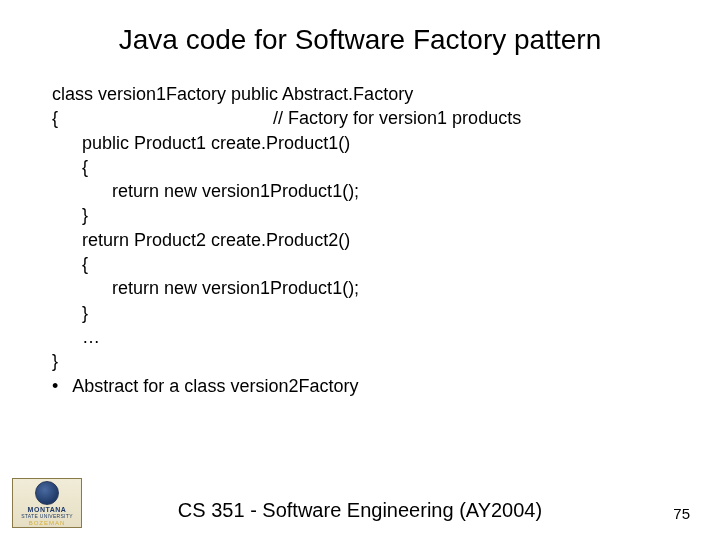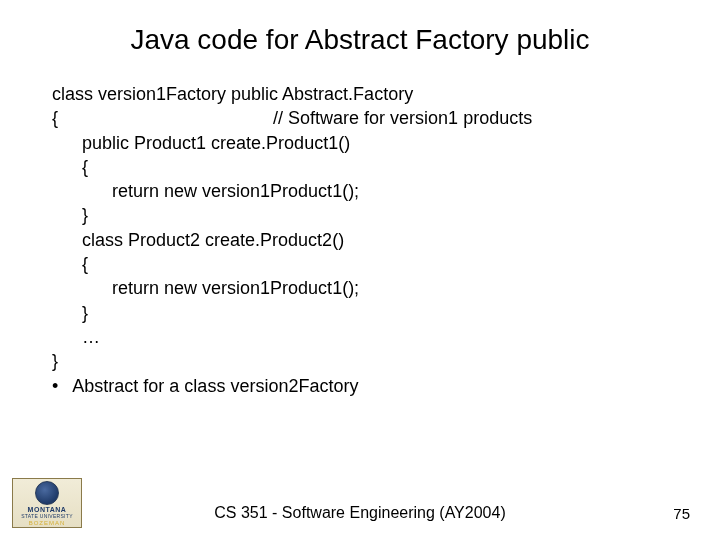--- a/index.html
+++ b/index.html
@@ -38,21 +38,21 @@
     color: #000;
     white-space: pre;
     font-family: Arial, Helvetica, sans-serif;
   }
   .footer-center {
     position: absolute;
     bottom: 18px;
     left: 0;
     width: 720px;
     text-align: center;
-    font-size: 16px;
+    font-size: 20px;
     color: #000;
   }
   .footer-right {
     position: absolute;
     bottom: 18px;
     right: 30px;
     font-size: 15px;
     color: #000;
   }
   .logo {
@@ -96,29 +96,29 @@
     color: #d4af37;
     letter-spacing: 1px;
     margin-top: 1px;
   }
 </style>
 </head>
 <body>
 
 <div class="slide">
 
-  <div class="title">Java code for Abstract Factory public</div>
+  <div class="title">Java code for Software Factory pattern</div>
 
   <div class="body"><span>class version1Factory public Abstract.Factory</span>
-<span>{                                           // Software for version1 products</span>
+<span>{                                           // Factory for version1 products</span>
 <span>      public Product1 create.Product1()</span>
 <span>      {</span>
 <span>            return new version1Product1();</span>
 <span>      }</span>
-<span>      class Product2 create.Product2()</span>
+<span>      return Product2 create.Product2()</span>
 <span>      {</span>
 <span>            return new version1Product1();</span>
 <span>      }</span>
 <span>      …</span>
 <span>}</span>
 <span>•</span><span>   Abstract for a class version2Factory</span></div>
 
   <div class="logo">
     <div class="logo-circle"></div>
     <div class="logo-text">MONTANA</div>

